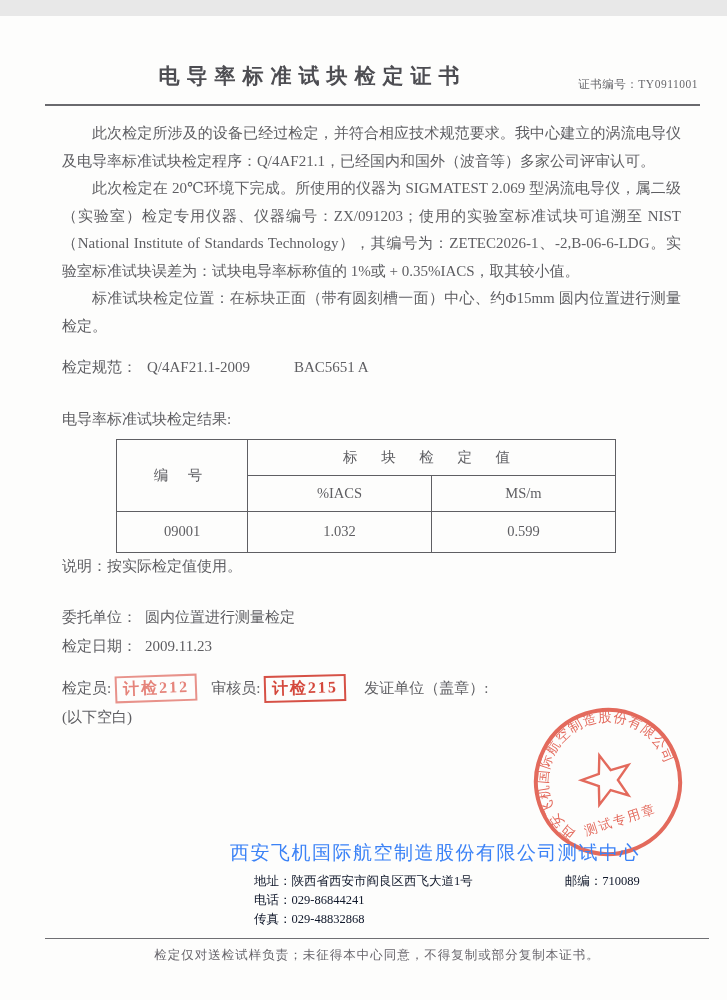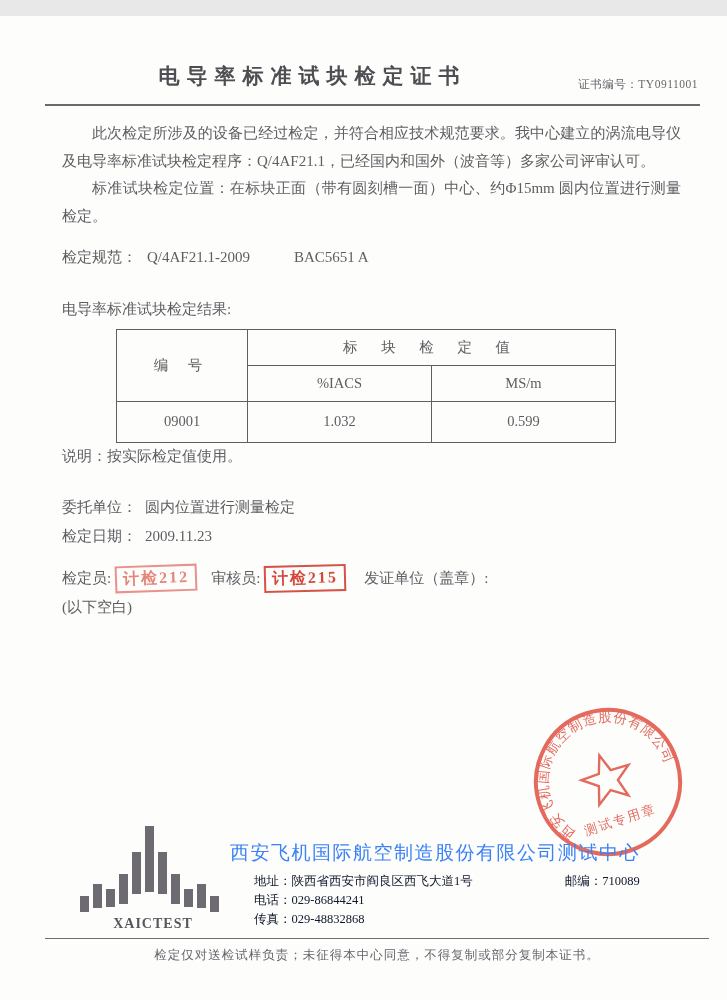--- a/index.html
+++ b/index.html
@@ -118,20 +118,21 @@
 
   <div class="header">
     <div class="doc-title">电导率标准试块检定证书</div>
     <div class="cert-no">
       <span>证书编号：</span><span>TY0911001</span>
     </div>
   </div>
 
   <div class="body">
     <p>此次检定所涉及的设备已经过检定，并符合相应技术规范要求。我中心建立的涡流电导仪及电导率标准试块检定程序：Q/4AF21.1，已经国内和国外（波音等）多家公司评审认可。</p>
+    <p>此次检定在 20℃环境下完成。所使用的仪器为 SIGMATEST 2.069 型涡流电导仪，属二级（实验室）检定专用仪器、仪器编号：ZX/091203；使用的实验室标准试块可追溯至 NIST（National Institute of Standards Technology），其编号为：ZETEC2026-1、-2,B-06-6-LDG。实验室标准试块误差为：试块电导率标称值的 1%或 + 0.35%IACS，取其较小值。</p>
     <p>标准试块检定位置：在标块正面（带有圆刻槽一面）中心、约Φ15mm 圆内位置进行测量检定。</p>
 
     <div class="spec-line">
       <span>检定规范：</span><span class="v1">Q/4AF21.1-2009</span><span class="v2">BAC5651 A</span>
     </div>
 
     <div class="results-heading">电导率标准试块检定结果:</div>
 
     <table class="results">
       <tbody>
@@ -182,34 +183,20 @@
         <path id="sealArc" d="M 34,118 A 60,60 0 1 1 126,118"></path>
       </defs>
       <text font-size="13.5" fill="#e05647" letter-spacing="1">
         <textPath href="#sealArc" startOffset="0">西安飞机国际航空制造股份有限公司</textPath>
       </text>
       <text x="80" y="124" text-anchor="middle" font-size="13" fill="#e05647" letter-spacing="2">测试专用章</text>
     </svg>
   </div>
 
   <div class="org-block">
-    <div class="logo">
-      <div class="bar b1"></div>
-      <div class="bar b2"></div>
-      <div class="bar b3"></div>
-      <div class="bar b4"></div>
-      <div class="bar b5"></div>
-      <div class="bar b6"></div>
-      <div class="bar b7"></div>
-      <div class="bar b8"></div>
-      <div class="bar b9"></div>
-      <div class="bar b10"></div>
-      <div class="bar b11"></div>
-      <div class="logo-text">XAICTEST</div>
-    </div>
     <div class="org-info">
       <div class="org-name">西安飞机国际航空制造股份有限公司测试中心</div>
       <div class="org-lines">
         <div class="addr-row">
           <span>地址：</span><span>陕西省西安市阎良区西飞大道1号</span><span class="zip">邮编：</span><span>710089</span>
         </div>
         <div>
           <span>电话：</span><span>029-86844241</span>
         </div>
         <div>

